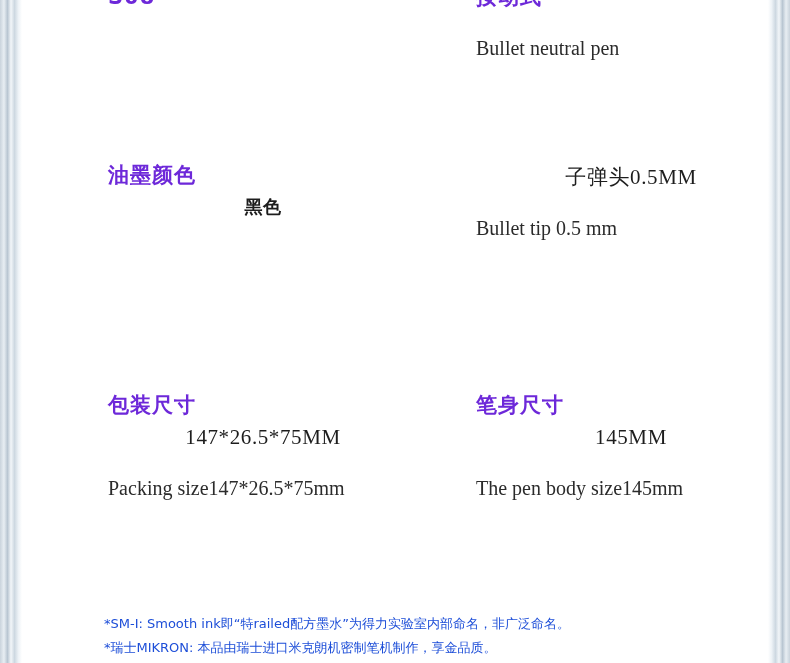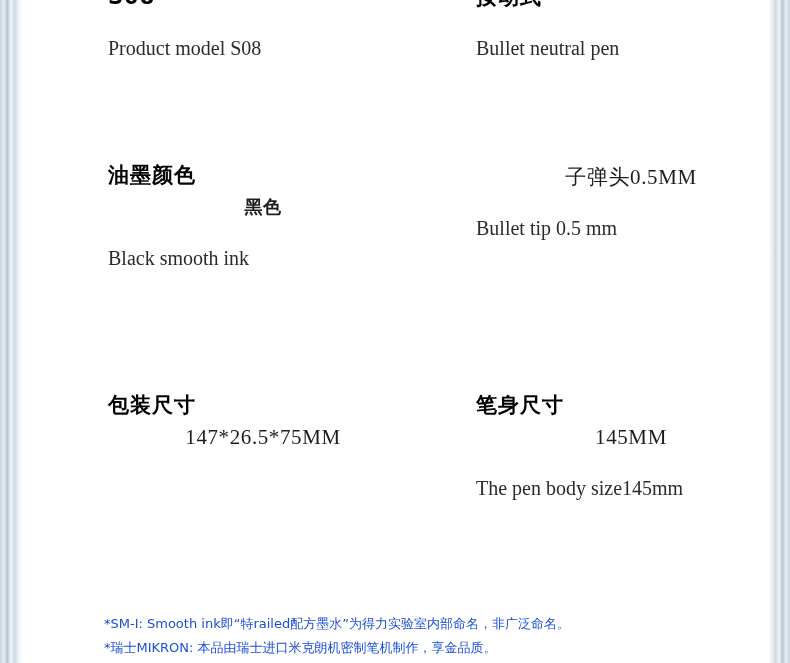--- a/index.html
+++ b/index.html
@@ -60,21 +60,21 @@
   .col-right { left: 476px; }
 
   .row-1 { top: -18px; }
   .row-2 { top: 160px; }
   .row-3 { top: 390px; }
 
   .cn-title {
     font-family: "DejaVu Sans", sans-serif;
     font-weight: bold;
     font-size: 21px;
-    color: #000000;
+    color: #6d28d9;
     line-height: 30px;
     letter-spacing: 1px;
     white-space: nowrap;
   }
 
   .cn-value {
     font-family: "DejaVu Sans", sans-serif;
     font-weight: bold;
     font-size: 18px;
     color: #1d1d1d;
@@ -120,42 +120,41 @@
 
 <div class="sheet">
 
   <div class="edge left"></div>
   <div class="edge right"></div>
 
   <div class="spec-grid">
 
     <div class="spec-block col-left row-1">
       <div class="cn-title">S08</div>
-      <div class="en-value">Product model S08</div>
     </div>
 
     <div class="spec-block col-right row-1">
       <div class="cn-title">按动式</div>
       <div class="en-value">Bullet neutral pen</div>
     </div>
 
     <div class="spec-block col-left row-2">
       <div class="cn-title">油墨颜色</div>
       <div class="cn-value">黑色</div>
-      <div class="en-value">Black smooth ink</div>
     </div>
 
     <div class="spec-block col-right row-2">
       <div class="cn-value serif-num">子弹头0.5MM</div>
       <div class="en-value">Bullet tip 0.5 mm</div>
     </div>
 
     <div class="spec-block col-left row-3">
       <div class="cn-title">包装尺寸</div>
       <div class="cn-value serif-num">147*26.5*75MM</div>
+      <div class="en-value">Packing size147*26.5*75mm</div>
     </div>
 
     <div class="spec-block col-right row-3">
       <div class="cn-title">笔身尺寸</div>
       <div class="cn-value serif-num">145MM</div>
       <div class="en-value">The pen body size145mm</div>
     </div>
 
   </div>
 

